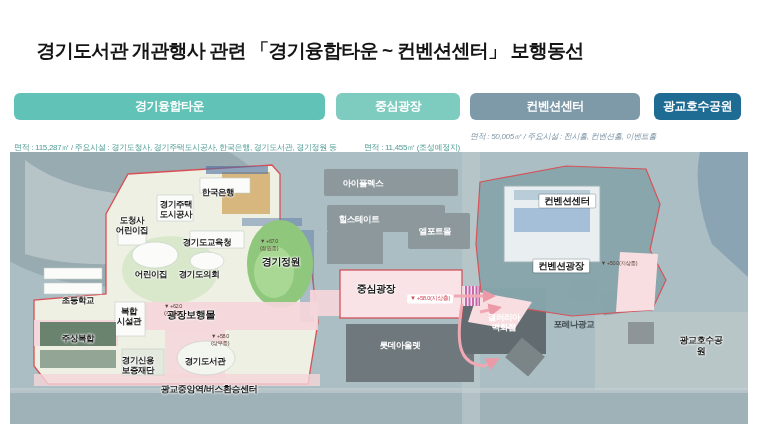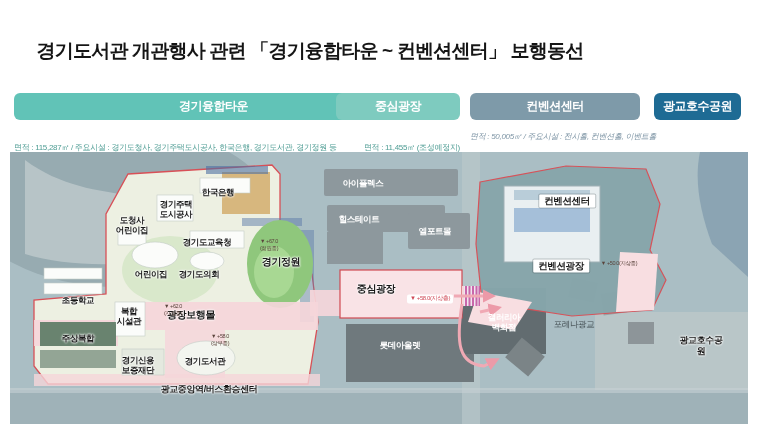--- a/index.html
+++ b/index.html
@@ -23,37 +23,37 @@
   .info.blue{color:#7e95a5;font-style:italic;}
   .map{position:absolute;left:10px;top:152px;width:738px;height:272px;}
   .map svg{position:absolute;left:0;top:0;}
   .lbl{
     position:absolute;transform:translate(-50%,-50%);white-space:pre-line;text-align:center;
     font-size:8.5px;font-weight:700;color:#191919;line-height:1.18;letter-spacing:-0.4px;
     text-shadow:0 0 2px #fff,0 0 2px #fff,0 0 3px #fff;pointer-events:none;
   }
   .lbl.big{font-size:10px;}
   .lbl.white{color:#ffffff;text-shadow:none;}
-  .lbl.gray{color:#3f4a4e;font-weight:400;text-shadow:none;}
+  .lbl.gray{color:#3f4a4e;font-weight:700;text-shadow:none;}
   .lbl.chip{
     background:#ffffff;padding:1px 5px;border-radius:1px;text-shadow:none;
     font-size:9.5px;box-shadow:0 0 0 1px rgba(40,50,55,.25);
   }
   .lbl.note{font-size:5.5px;font-weight:400;color:#5a443c;text-shadow:none;line-height:1.2;}
   .lbl.notechip{
     background:#ffffff;color:#d04a57;font-size:6px;font-weight:400;
     padding:1px 3px;border-radius:2px;text-shadow:none;
   }
 </style>
 </head>
 <body>
 
 <div class="title">경기도서관 개관행사 관련 「경기융합타운 ~ 컨벤션센터」 보행동선</div>
 
-<div class="btn" style="left: 14px; width: 311px; background: rgb(97, 195, 183); padding-left: 44px;">경기융합타운</div>
+<div class="btn" style="left: 14px; width: 311px; background: rgb(97, 195, 183);">경기융합타운</div>
 <div class="btn" style="left: 336px; width: 124px; background: rgb(126, 203, 191);">중심광장</div>
 <div class="btn" style="left: 470px; width: 170px; background: rgb(126, 154, 169);">컨벤션센터</div>
 <div class="btn" style="left: 654px; width: 87px; background: rgb(30, 107, 148);">광교호수공원</div>
 
 <div class="info teal" style="left:14px">면적 : 115,287㎡ / 주요시설 : 경기도청사, 경기주택도시공사, 한국은행, 경기도서관, 경기정원 등</div>
 <div class="info teal" style="left:336px;width:124px;text-align:right">면적 : 11,455㎡ (조성예정지)</div>
 <div class="info blue" style="left:470px">면적 : 50,005㎡ / 주요시설 : 전시홀, 컨벤션홀, 이벤트홀</div>
 
 <div class="map">
   <svg width="738" height="272" viewBox="0 0 738 272">

